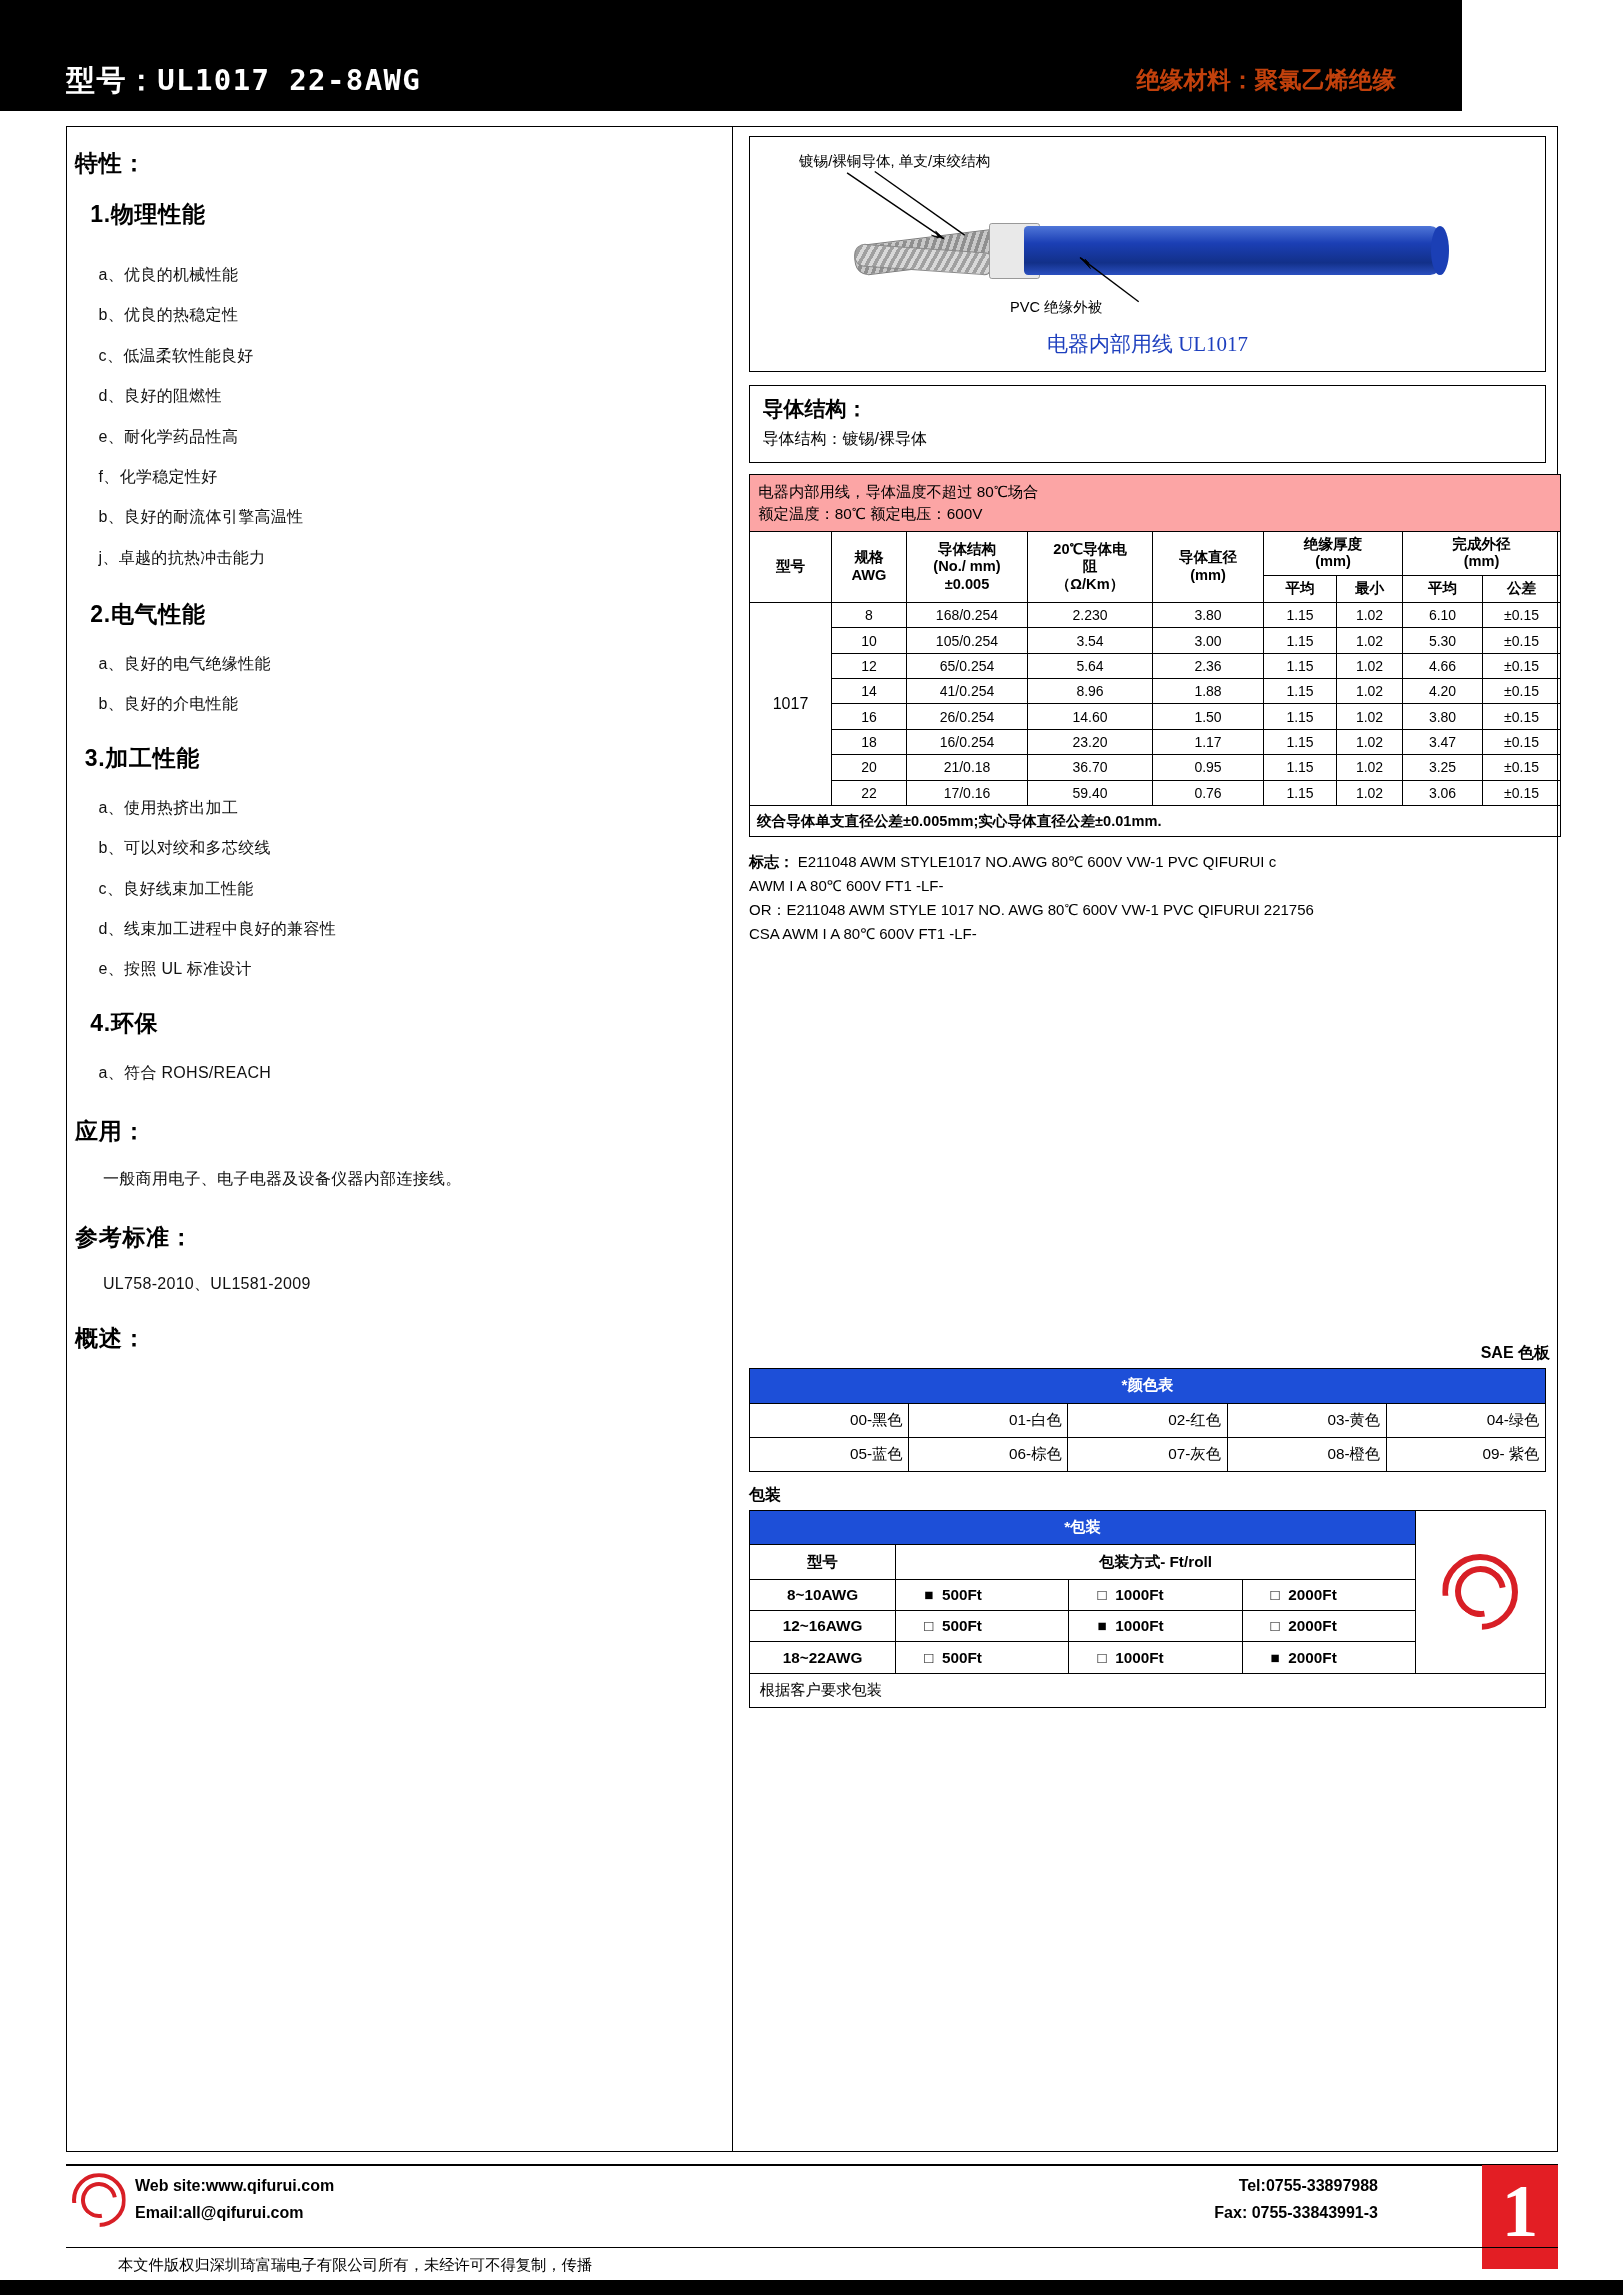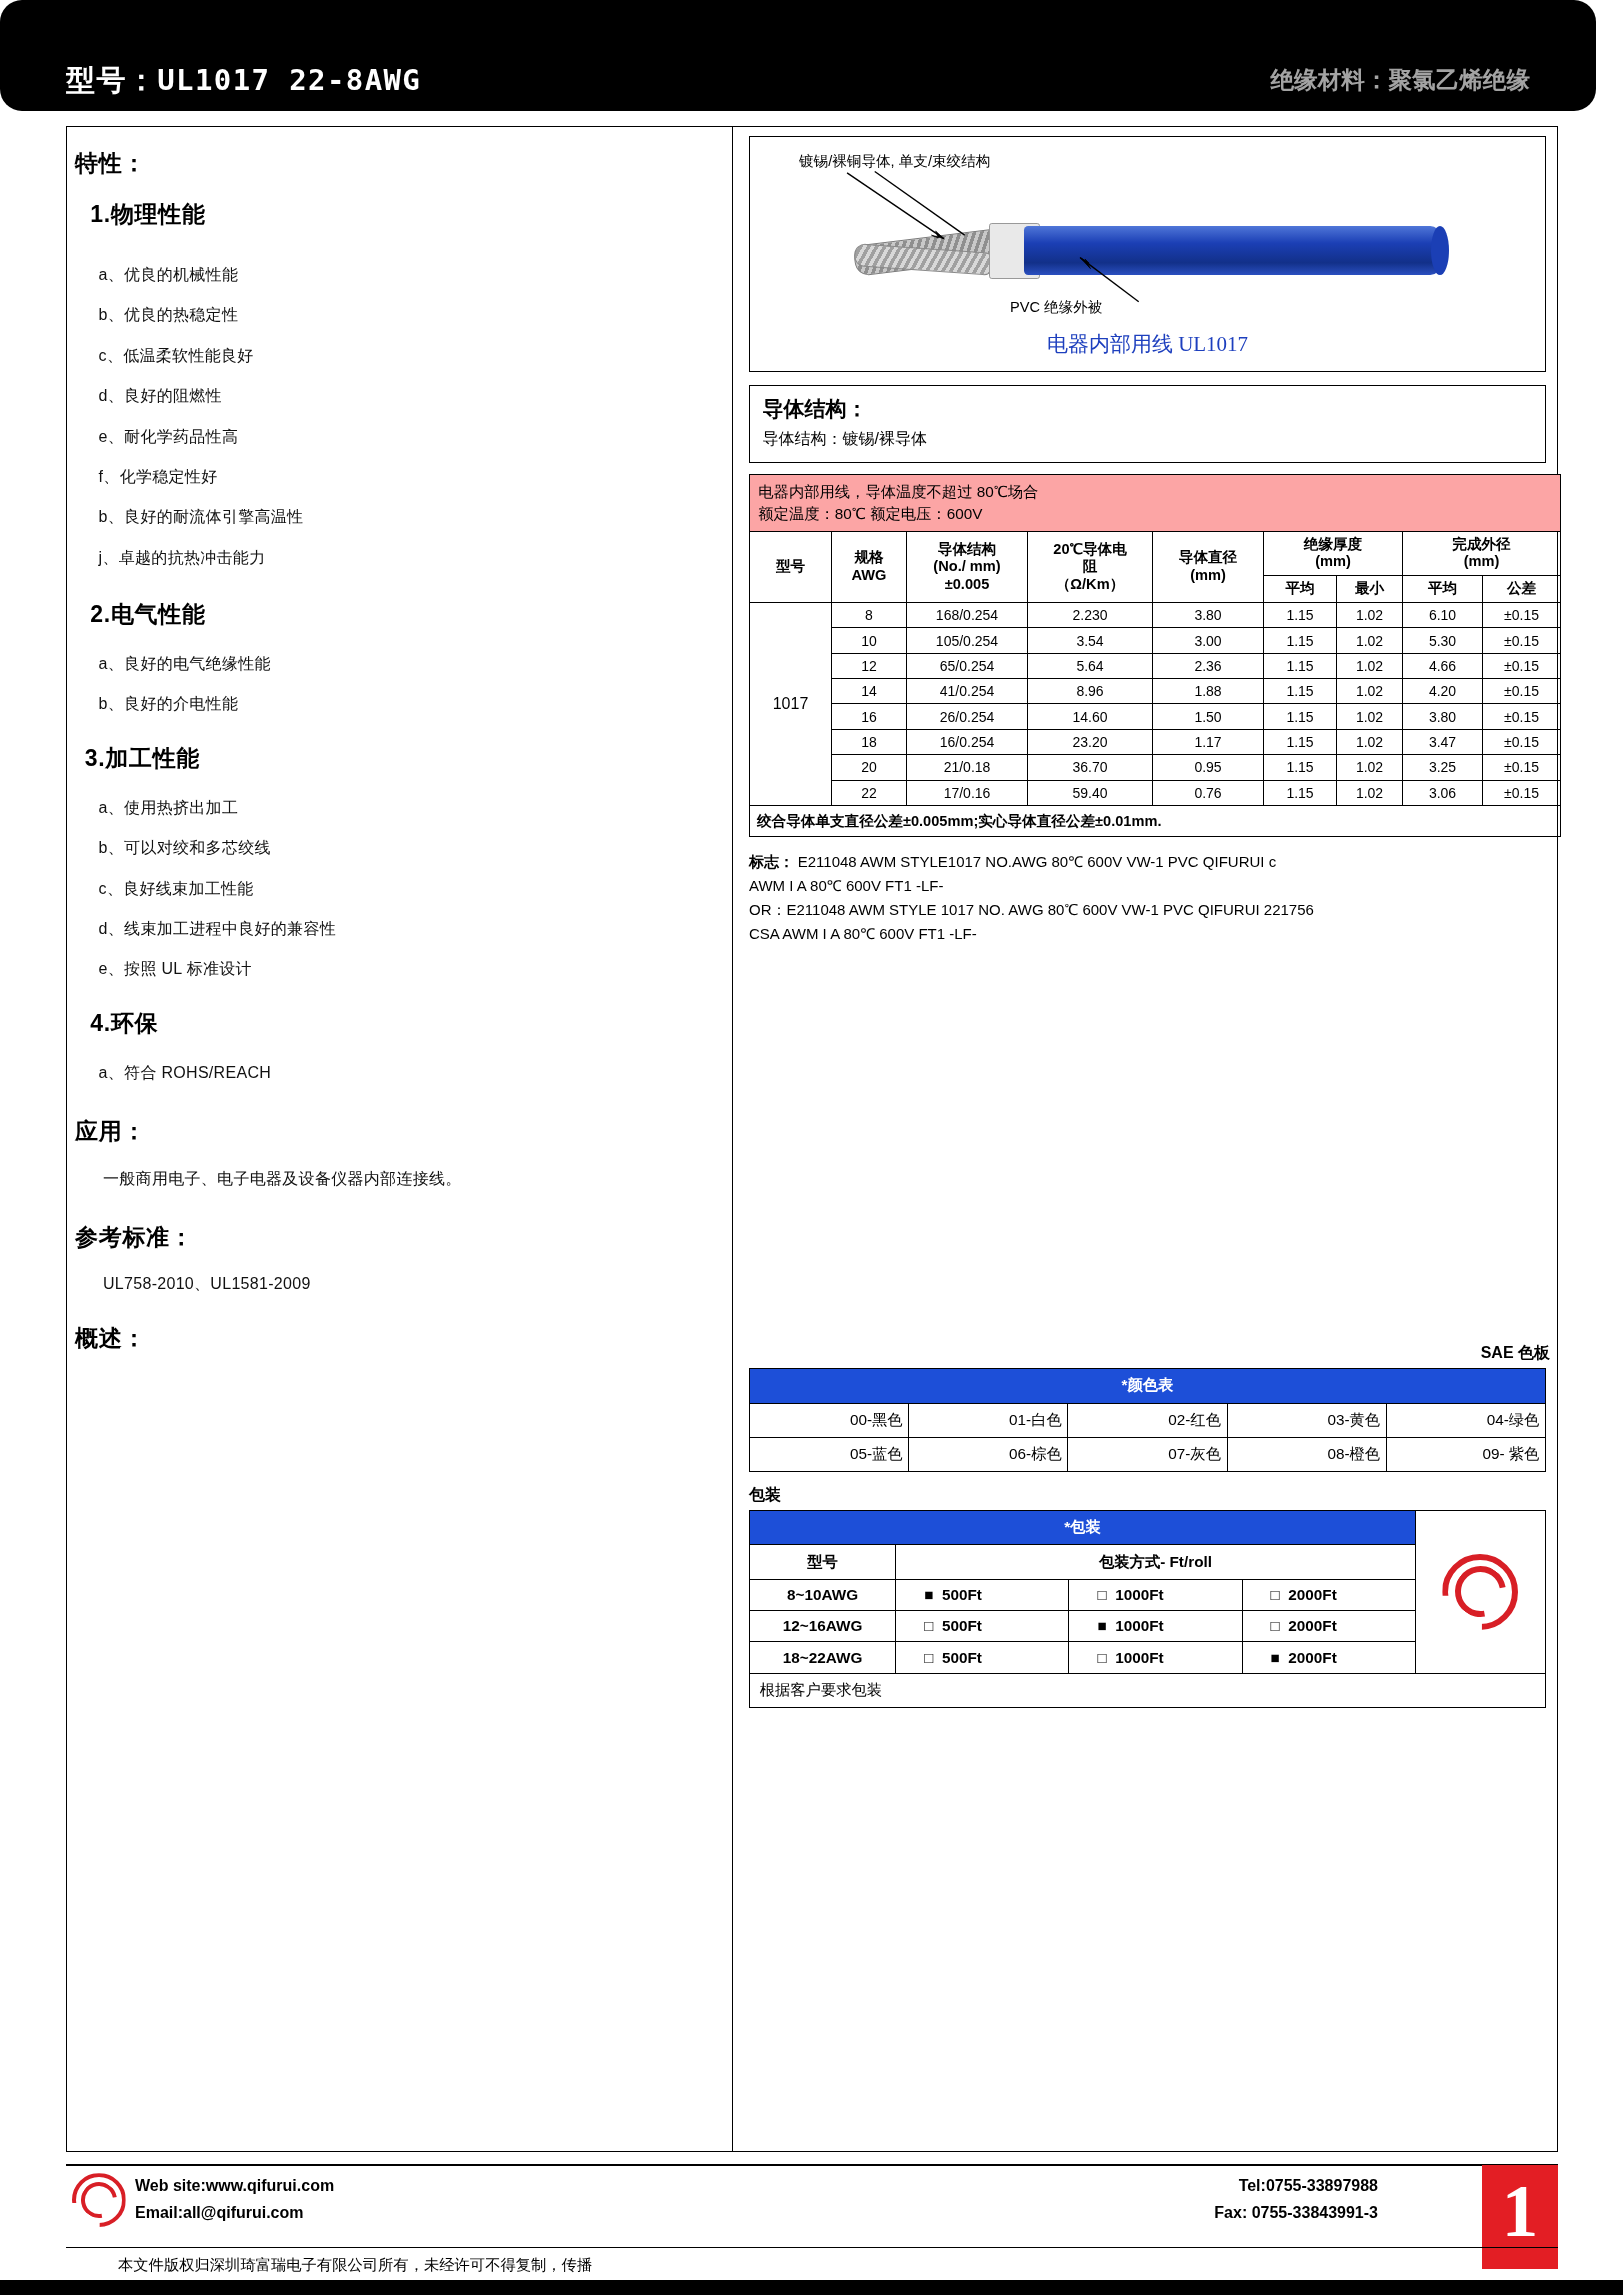--- a/index.html
+++ b/index.html
@@ -7,33 +7,32 @@
     width:1623px; height:2295px;
     background:#ffffff;
     font-family:"Liberation Sans", sans-serif;
     color:#000;
     position:relative;
   }
   .page { position:relative; width:1623px; height:2295px; box-sizing:border-box; padding:0; }
 
   
   .header {
-    position:absolute; left:0; top:0; width:1596px; height:111px;
+    position:absolute; left:0; top:0; width:1462px; height:111px;
     background:#000000;
-    border-radius:22px;
   }
   .header .model {
     position:absolute; left:66px; top:61px;
     color:#ffffff; font-size:29px; font-weight:bold;
     font-family:"DejaVu Sans Mono", monospace;
     letter-spacing:1.4px;
   }
   .header .insul {
     position:absolute; right:66px; top:64px;
-    color:#a3a3a3; font-size:23.6px; font-weight:bold;
+    color:#c2410c; font-size:23.6px; font-weight:bold;
     font-family:"Liberation Sans", sans-serif;
   }
 
   
   .frame {
     position:absolute; left:66px; top:126px; width:1492px; height:2026px;
     border:1.4px solid #000;
     box-sizing:border-box;
   }
   .vdiv {

